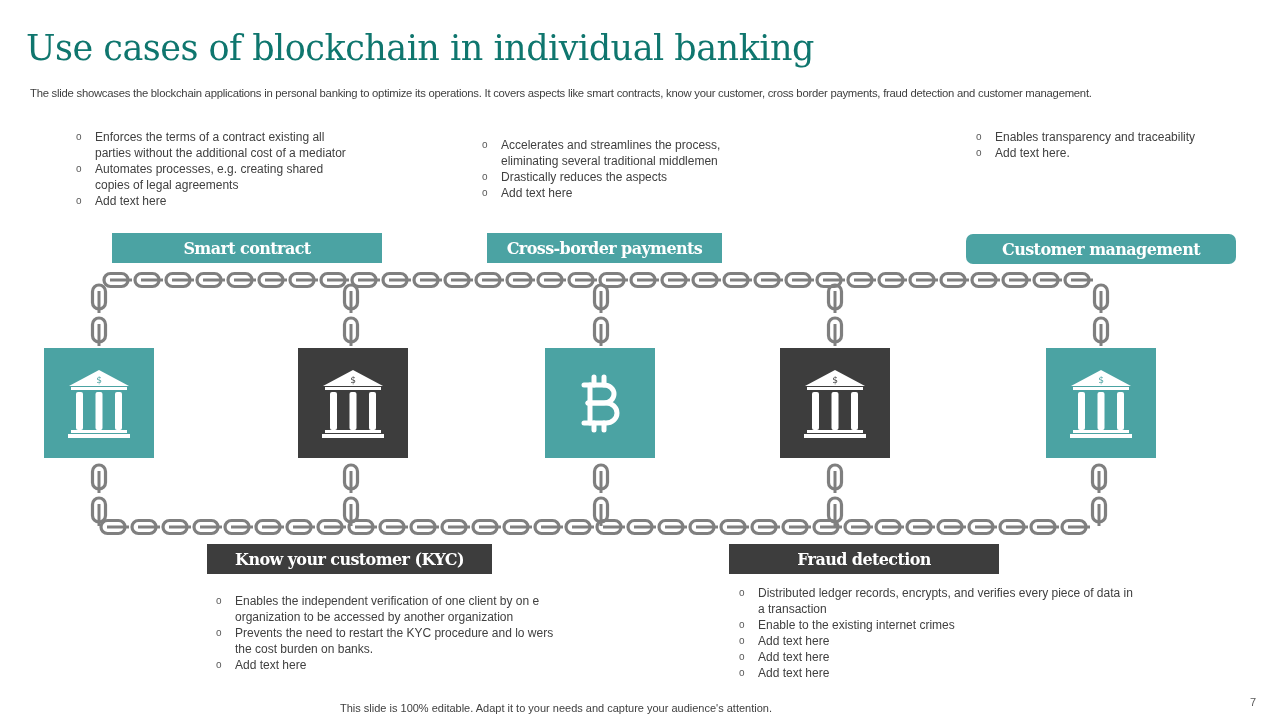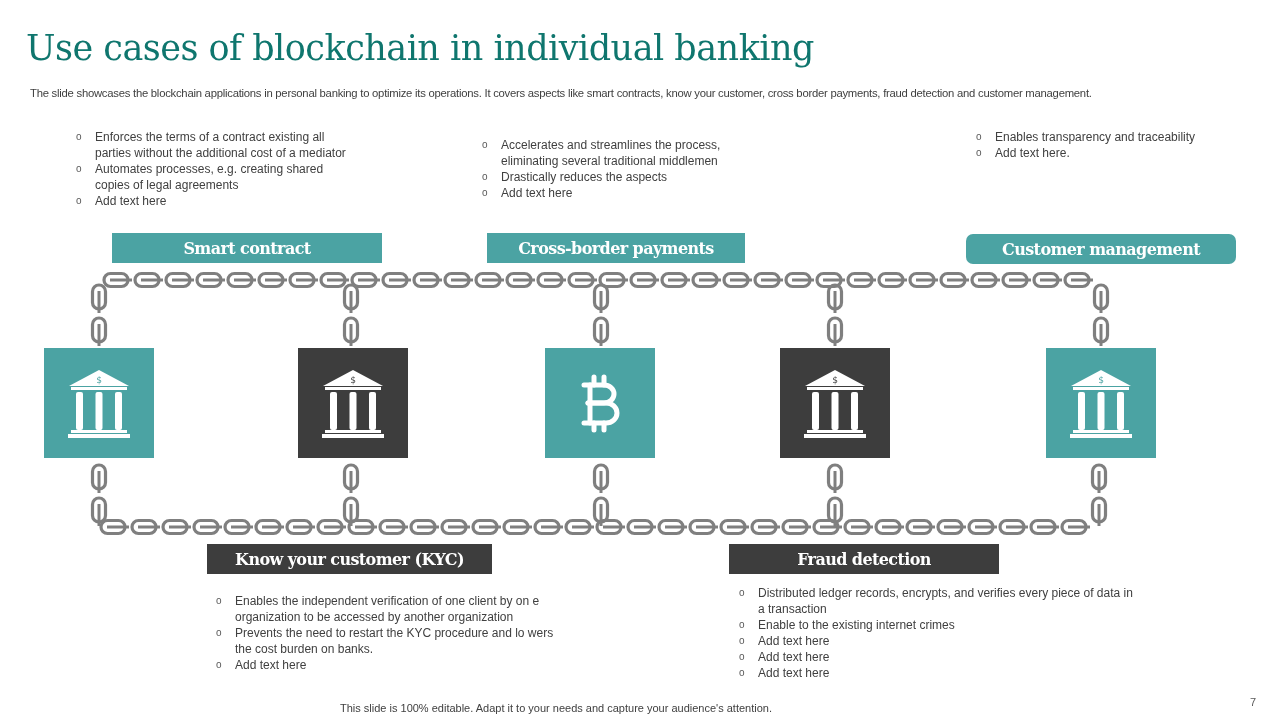--- a/index.html
+++ b/index.html
@@ -226,21 +226,21 @@
   <li>Automates processes, e.g.  creating shared copies of legal agreements</li>
   <li>Add text here</li>
 </ul>
 <div class="label teal" style="left:66px; top:233px; width:270px;margin-left:46px;">Smart contract</div>
 
 <ul class="bullets" style="left:481px; top:137px; width:240px;">
   <li>Accelerates and streamlines the process, eliminating several traditional middlemen</li>
   <li>Drastically reduces the aspects</li>
   <li>Add text here</li>
 </ul>
-<div class="label teal" style="left:487px; top:233px; width:258px;">Cross-border payments</div>
+<div class="label teal" style="left:487px; top:233px; width:235px;">Cross-border payments</div>
 
 <ul class="bullets" style="left:975px; top:129px; width:250px;">
   <li>Enables transparency  and traceability</li>
   <li>Add text here.</li>
 </ul>
 <div class="label teal" style="left:966px; top:234px; width:270px;border-radius:7px;">Customer management</div>
 
 <div class="node teal" style="left:44px; top:348px;">
   <svg width="64" height="74" viewBox="0 0 64 74">
     <polygon points="32,4 2,20 62,20" fill="#fff"></polygon>

